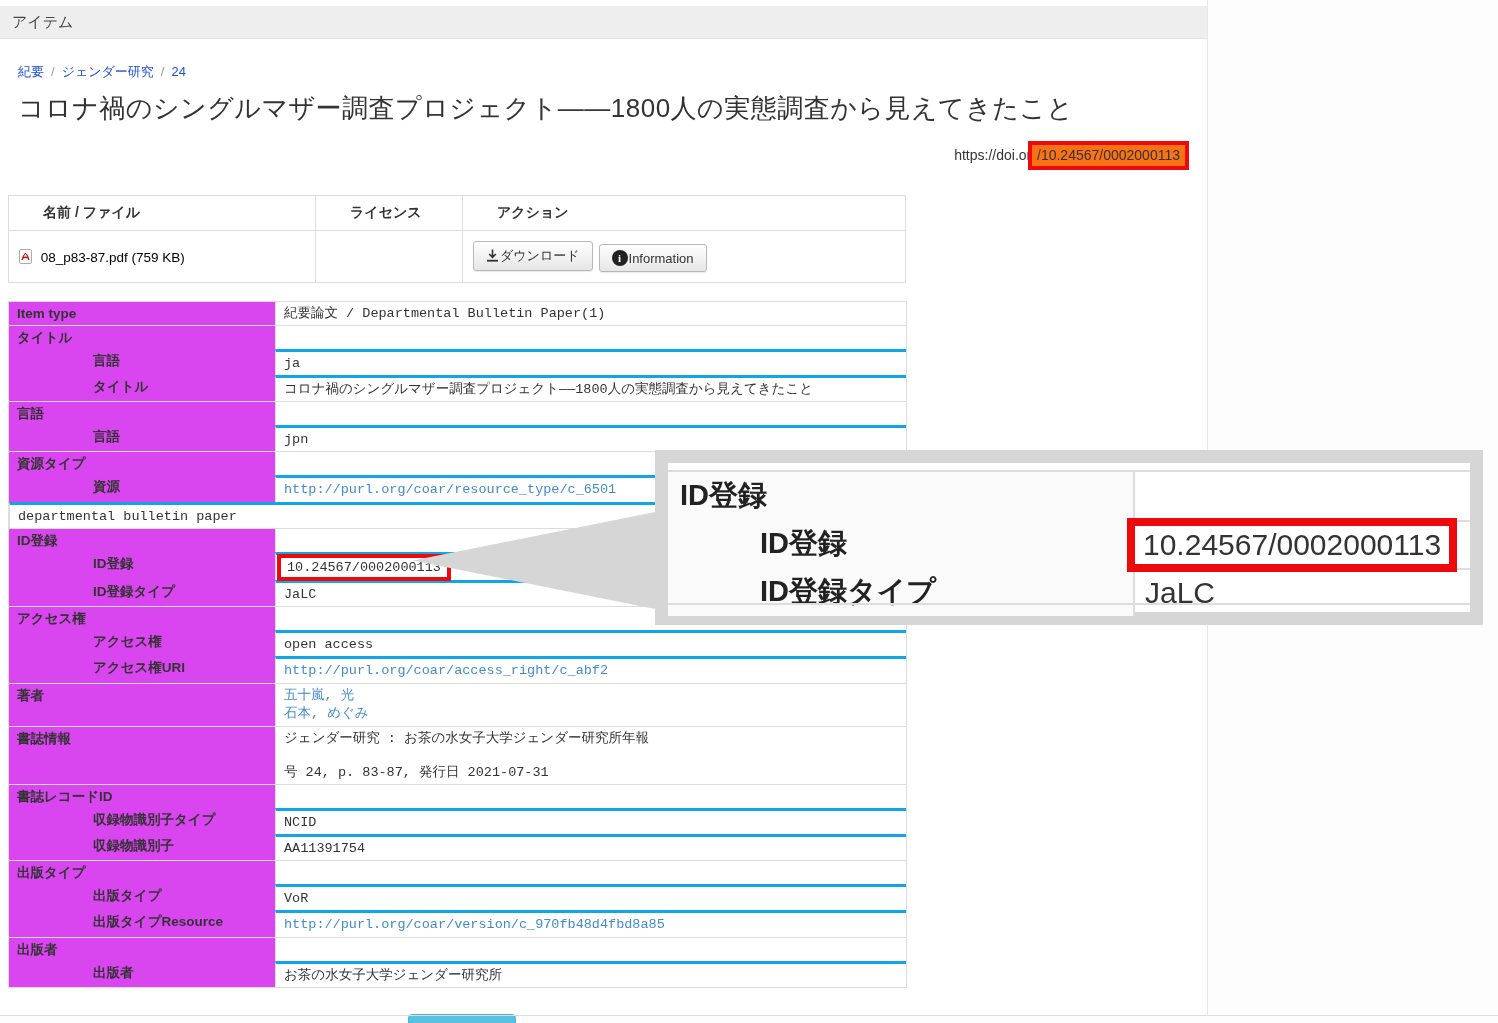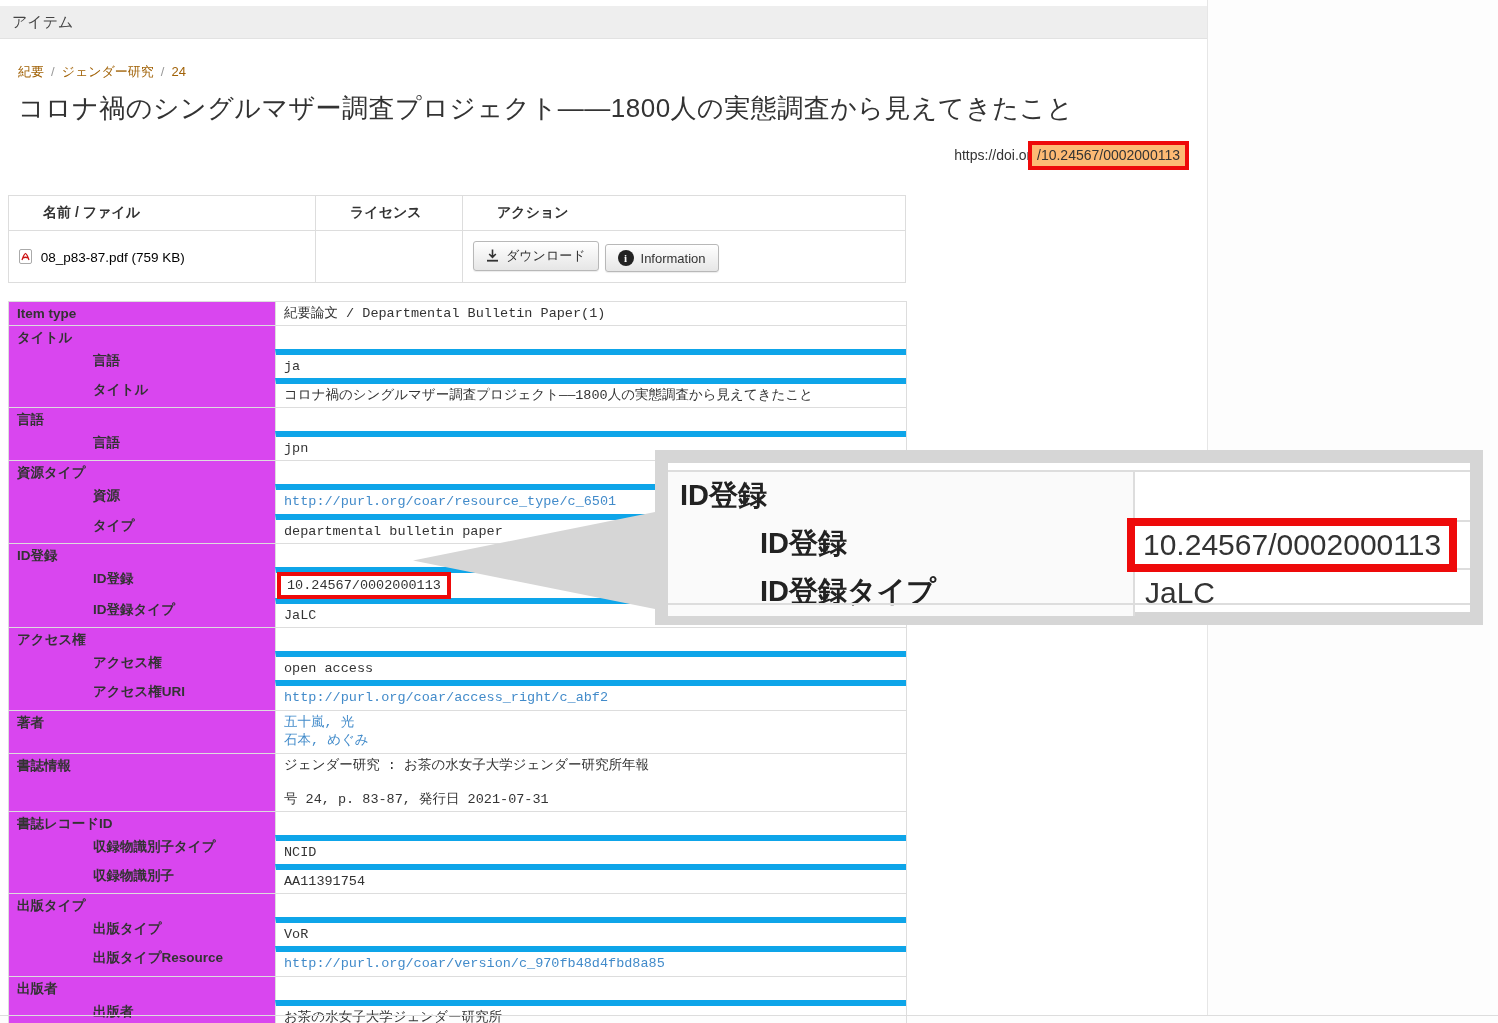--- a/index.html
+++ b/index.html
@@ -1,39 +1,39 @@
 <!DOCTYPE html>
 <html><head>
 <meta charset="utf-8">
 <style>
   html,body{margin:0;padding:0;background:#fdfdfd;font-family:"Liberation Sans","DejaVu Sans",sans-serif;color:#333;}
   body{position:relative;width:1498px;height:1023px;overflow:hidden;}
   .panel{position:absolute;left:0;top:0;width:1208px;height:1016px;background:#fff;border-right:1px solid #e6e6e6;box-sizing:border-box;}
   .topbar{margin-top:6px;height:32px;line-height:32px;background:#eee;border-bottom:1px solid #e2e2e2;padding-left:12px;font-size:15px;color:#444;}
   .content{padding:0 8px;}
   .breadcrumb{margin:24px 0 0 10px;font-size:13px;}
-  .breadcrumb a{color:#a16207;text-decoration:none;cursor:pointer;}
+  .breadcrumb a{color:#1d4ed8;text-decoration:none;cursor:pointer;}
   .breadcrumb .sep{color:#999;margin:0 7px;}
   .page-title{margin:10px 0 0 10px;font-size:26px;font-weight:400;color:#333;letter-spacing:.5px;}
   .doi-line{margin-top:14px;text-align:right;padding-right:10px;font-size:14px;height:30px;line-height:30px;}
-  .doi-box{display:inline-block;border:4px solid #ee0a0a;padding:0 5px;margin-left:-11px;line-height:21px;background:#fdba74;position:relative;z-index:3;}
+  .doi-box{display:inline-block;border:4px solid #ee0a0a;padding:0 5px;margin-left:-11px;line-height:21px;background:#f97316;position:relative;z-index:3;}
   table.file-table{border-collapse:collapse;margin-top:25px;width:897px;table-layout:fixed;font-size:13.5px;}
   table.file-table th,table.file-table td{border:1px solid #ddd;padding:8px 10px;text-align:left;vertical-align:middle;}
   table.file-table th{font-weight:bold;font-size:14px;height:17px;padding-left:34px;}
   table.file-table td{height:35px;}
   .file-link{color:#000000;text-decoration:none;cursor:pointer;margin-left:5px;}
-  .btn{display:inline-flex;align-items:center;gap:7px;background:linear-gradient(#ffffff,#e6e6e6);border:1px solid #b8b8b8;border-radius:3px;padding:5px 12px;font-size:13px;color:#333;cursor:pointer;box-shadow:0 1px 1px rgba(0,0,0,.08);margin-right:6px;font-family:inherit;}
+  .btn{display:inline-flex;align-items:center;gap:1px;background:linear-gradient(#ffffff,#e6e6e6);border:1px solid #b8b8b8;border-radius:3px;padding:5px 12px;font-size:13px;color:#333;cursor:pointer;box-shadow:0 1px 1px rgba(0,0,0,.08);margin-right:6px;font-family:inherit;}
   .meta{margin-top:18px;width:897px;border:1px solid #ddd;font-size:13.5px;}
   .mrow{display:flex;align-items:stretch;min-height:23px;box-sizing:border-box;}
   .mrow.l0{border-top:1px solid #ddd;}
   .mrow:first-child{border-top:none;}
   .mlabel{width:266px;flex:none;font-weight:bold;padding:3px 8px;box-sizing:border-box;background:#d946ef;line-height:17px;}
   .mrow.l1 .mlabel{padding-left:84px;}
   .mvalue{flex:1;border-left:1px solid #ddd;padding:3px 8px;box-sizing:border-box;line-height:17px;font-family:Liberation Mono, monospace;}
-  .mrow.l1 .mvalue{border-top:6px solid #0ea5e9;}
+  .mrow.l1 .mvalue{border-top:3px solid #0ea5e9;}
   .mvalue a{color:#428bca;text-decoration:none;cursor:pointer;display:inline-block;line-height:18px;}
   .redbox{display:inline-block;border:4px solid #ee0a0a;background:#fff;padding:1px 6px;margin:-4px 0 -4px -7px;position:relative;z-index:2;line-height:17px;}
   .back-row{margin-top:26px;}
   .back-btn{display:inline-flex;align-items:center;justify-content:center;gap:8px;margin-left:400px;width:108px;height:34px;background:#5bc0de;border:1px solid #46b8da;border-radius:4px;color:#fff;font-size:15px;cursor:pointer;font-family:inherit;}
   .callout{position:absolute;left:655px;top:450px;width:828px;height:175px;background:#d6d6d6;box-sizing:border-box;padding:13px;z-index:5;}
   .callout-inner{background:#fff;width:100%;height:100%;box-sizing:border-box;padding-top:7px;position:relative;}
   .crow{display:flex;align-items:stretch;}
   .crow.l0{border-top:2px solid #ddd;}
   .clabel{width:465px;flex:none;font-weight:bold;font-size:29px;color:#222;padding:4px 0 4px 12px;box-sizing:border-box;background:#fafafa;}
   .crow.l1 .clabel{padding-left:92px;}
@@ -123,21 +123,20 @@
         </div>
         <div class="mrow l0">
           <div class="mlabel">資源タイプ</div>
           <div class="mvalue"></div>
         </div>
         <div class="mrow l1">
           <div class="mlabel">資源</div>
           <div class="mvalue"><a>http://purl.org/coar/resource_type/c_6501</a></div>
         </div>
         <div class="mrow l1">
-          <div class="mlabel">タイプ</div>
           <div class="mvalue">departmental bulletin paper</div>
         </div>
         <div class="mrow l0">
           <div class="mlabel">ID登録</div>
           <div class="mvalue"></div>
         </div>
         <div class="mrow l1">
           <div class="mlabel">ID登録</div>
           <div class="mvalue"><span class="redbox">10.24567/0002000113</span></div>
         </div>

